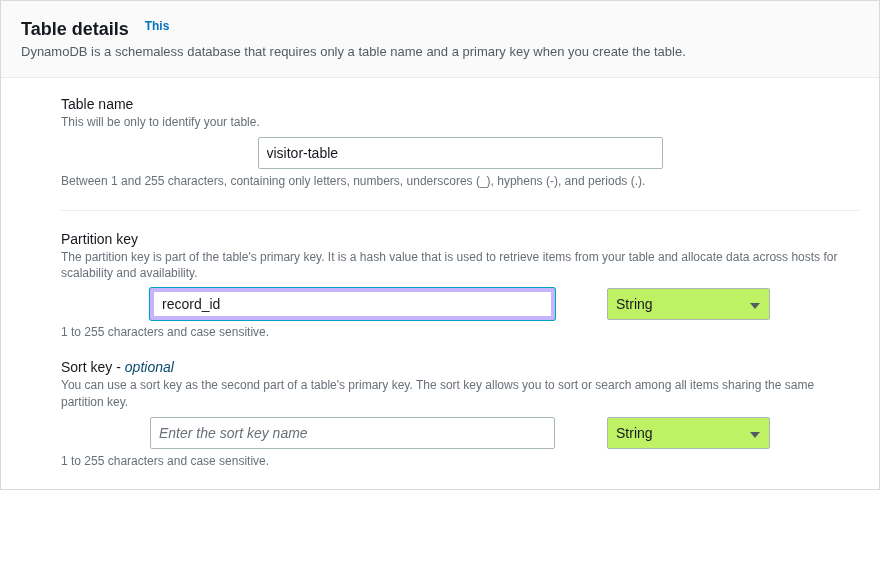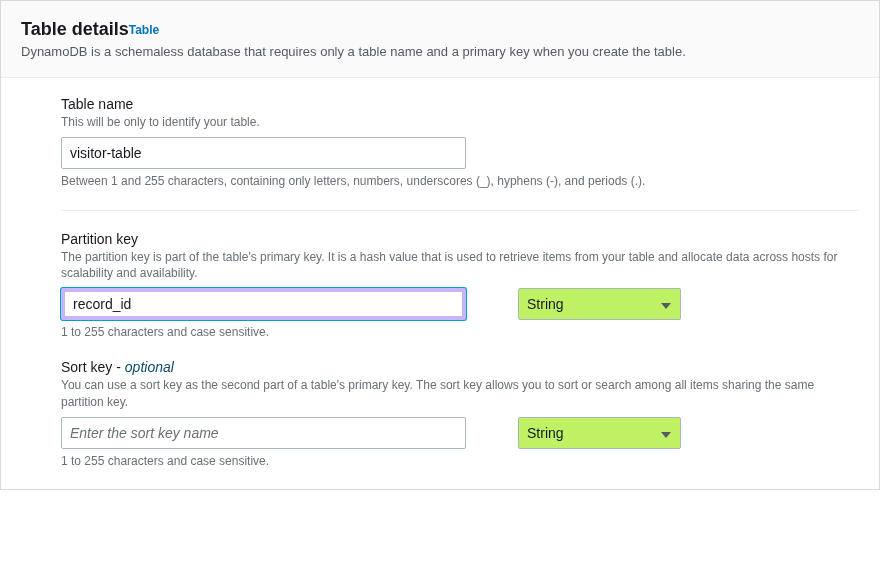--- a/index.html
+++ b/index.html
@@ -15,22 +15,22 @@
     border: 1px solid #d5dbdb;
     background: #ffffff;
   }
   .header {
     padding: 18px 20px;
     background: #fafafa;
     border-bottom: 1px solid #eaeded;
   }
   .header-title-row {
     display: flex;
-    align-items: center;
-    gap: 0;
+    align-items: flex-start;
+    gap: 16px;
   }
   .header-title {
     font-size: 18px;
     font-weight: 700;
     color: #16191f;
   }
   .info-link {
     font-size: 12px;
     font-weight: 700;
     color: #0073bb;
@@ -60,20 +60,21 @@
     color: #687078;
     margin-top: 4px;
     line-height: 1.4;
     max-width: 600px;
   }
   .input-row {
     margin-top: 6px;
     display: flex;
     align-items: center;
     gap: 52px;
+    justify-content: center;
   }
   .text-input {
     width: 405px;
     height: 32px;
     padding: 4px 8px;
     font-size: 14px;
     color: #16191f;
     border: 1px solid #aab7b8;
     border-radius: 2px;
     outline: none;
@@ -124,21 +125,21 @@
   }
 </style>
 </head>
 <body>
 
 <div class="panel">
 
   <div class="header">
     <div class="header-title-row">
       <span class="header-title">Table details</span>
-      <span class="info-link">Table</span>
+      <span class="info-link">This</span>
     </div>
     <div class="header-sub">DynamoDB is a schemaless database that requires only a table name and a primary key when you create the table.</div>
   </div>
 
   <div class="content">
 
     <div>
       <div class="field-label">Table name</div>
       <div class="field-desc">This will be only to identify your table.</div>
       <div class="input-row">

